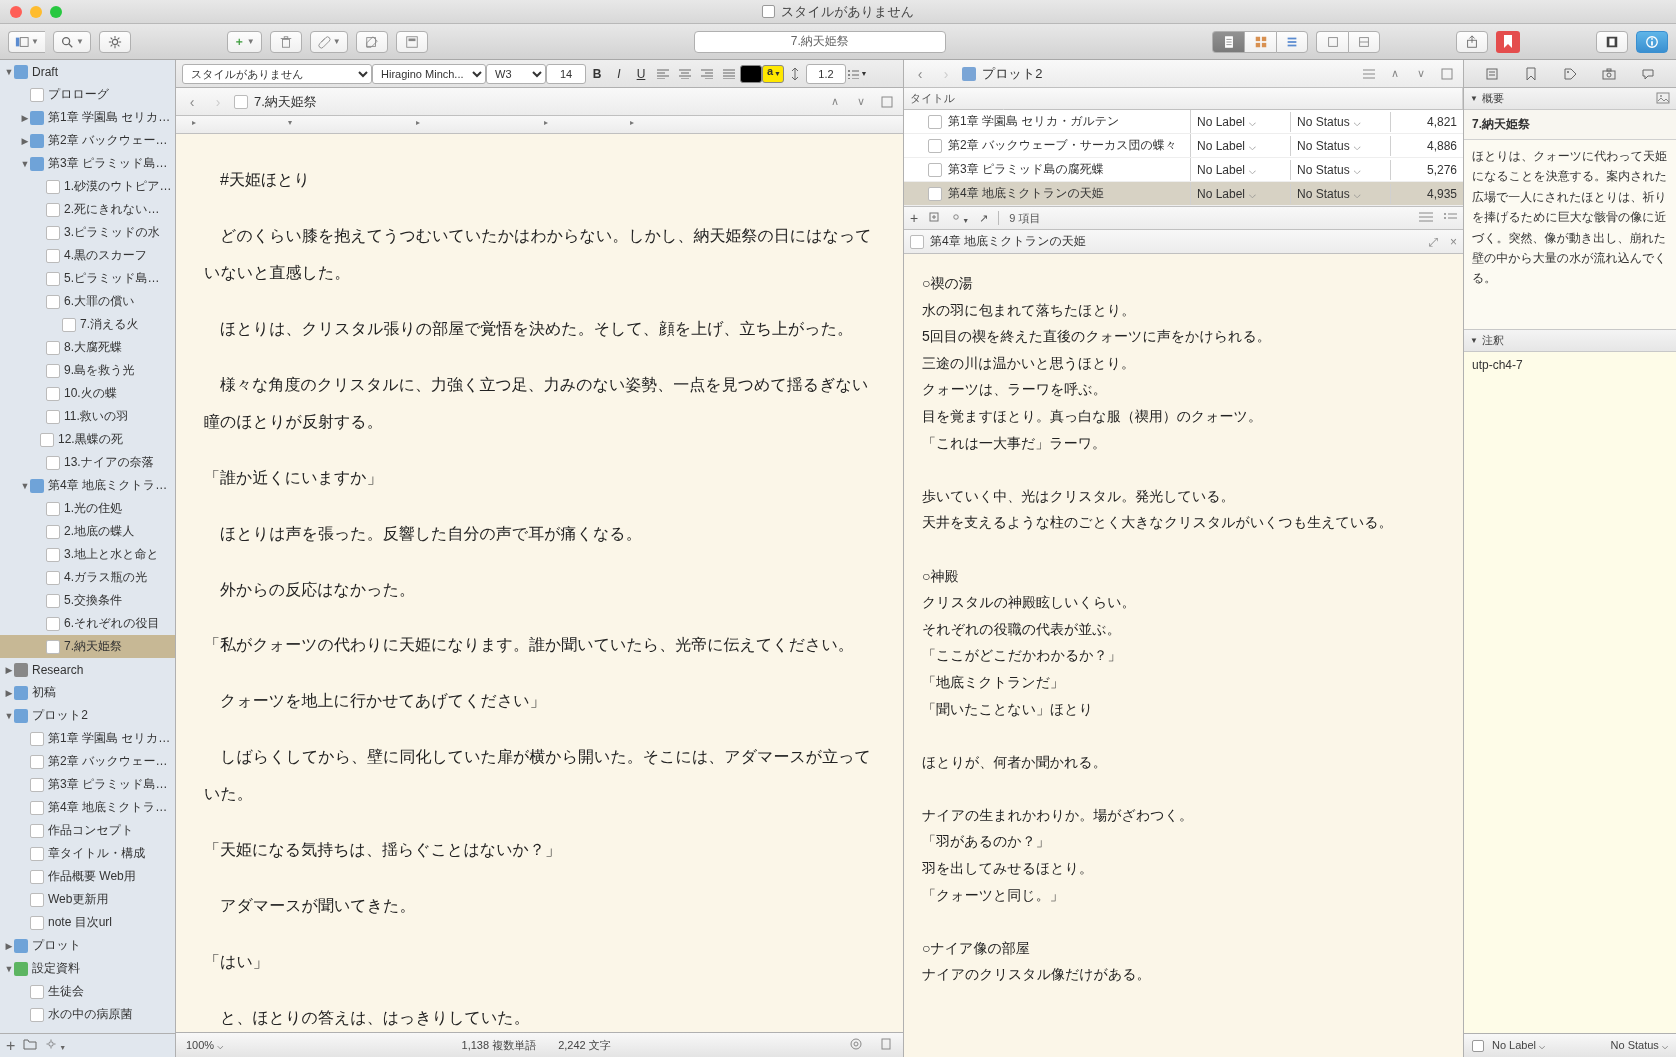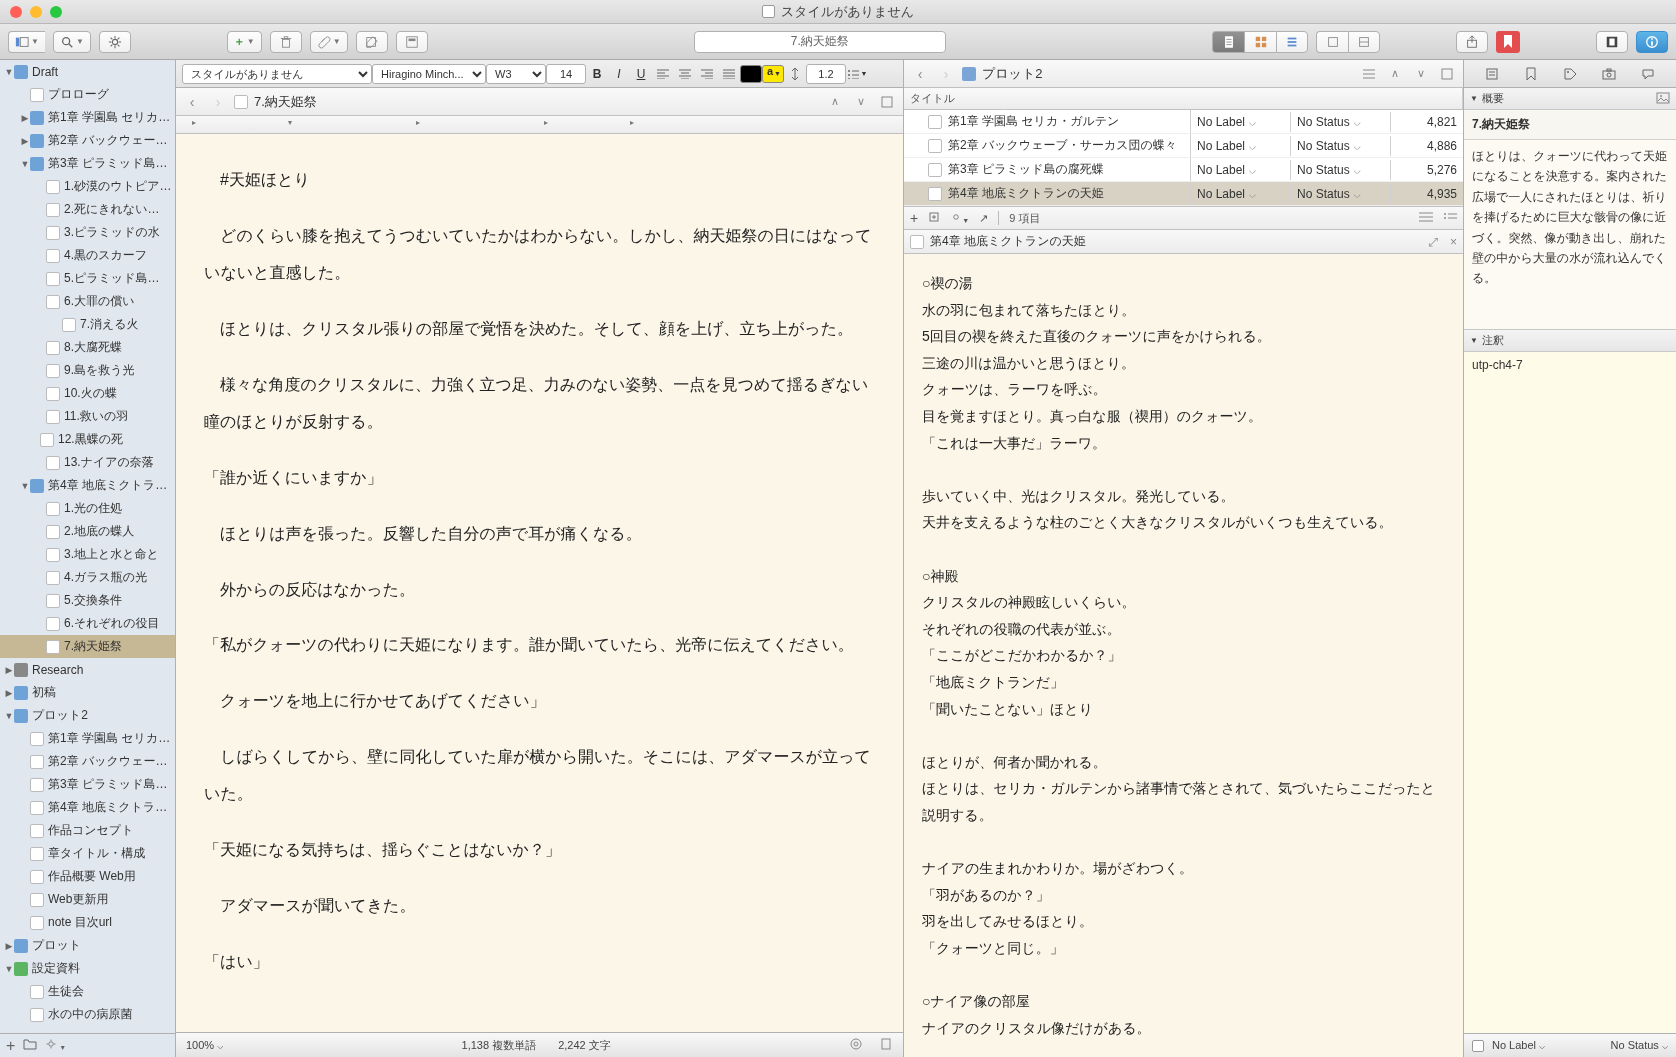--- a/index.html
+++ b/index.html
@@ -605,20 +605,21 @@
         <p>　クォーツを地上に行かせてあげてください」</p>
         <p style="line-height: 1.2;">&nbsp;</p>
         <p>　しばらくしてから、壁に同化していた扉が横から開いた。そこには、アダマースが立っていた。</p>
         <p style="line-height: 1.2;">&nbsp;</p>
         <p>「天姫になる気持ちは、揺らぐことはないか？」</p>
         <p style="line-height: 1.2;">&nbsp;</p>
         <p>　アダマースが聞いてきた。</p>
         <p style="line-height: 1.2;">&nbsp;</p>
         <p>「はい」</p>
         <p style="line-height: 1.2;">&nbsp;</p>
+        <p>　と、ほとりの答えは、はっきりしていた。</p>
       </div>
 
     <div class="editor-footer">
       <span><span>100%</span> <span style="font-size:8px">⌵</span></span>
       <div class="ef-center"><span>1,138 複数単語</span>　　<span>2,242 文字</span></div>
       <span><svg width="14" height="14">
             <circle cx="7" cy="7" r="5" fill="none" stroke="#888"></circle>
             <circle cx="7" cy="7" r="2" fill="none" stroke="#888"></circle>
           </svg></span>
       <span><svg width="14" height="14">
@@ -741,21 +742,20 @@
         <p>天井を支えるような柱のごとく大きなクリスタルがいくつも生えている。</p>
         <p>&nbsp;</p>
         <p>○神殿</p>
         <p>クリスタルの神殿眩しいくらい。</p>
         <p>それぞれの役職の代表が並ぶ。</p>
         <p>「ここがどこだかわかるか？」</p>
         <p>「地底ミクトランだ」</p>
         <p>「聞いたことない」ほとり</p>
         <p>&nbsp;</p>
         <p>ほとりが、何者か聞かれる。</p>
-        <p>ほとりは、セリカ・ガルテンから諸事情で落とされて、気づいたらここだったと説明する。</p>
         <p>&nbsp;</p>
         <p>ナイアの生まれかわりか。場がざわつく。</p>
         <p>「羽があるのか？」</p>
         <p>羽を出してみせるほとり。</p>
         <p>「クォーツと同じ。」</p>
         <p>&nbsp;</p>
         <p>○ナイア像の部屋</p>
         <p>ナイアのクリスタル像だけがある。</p>
       </div>
   </div>

